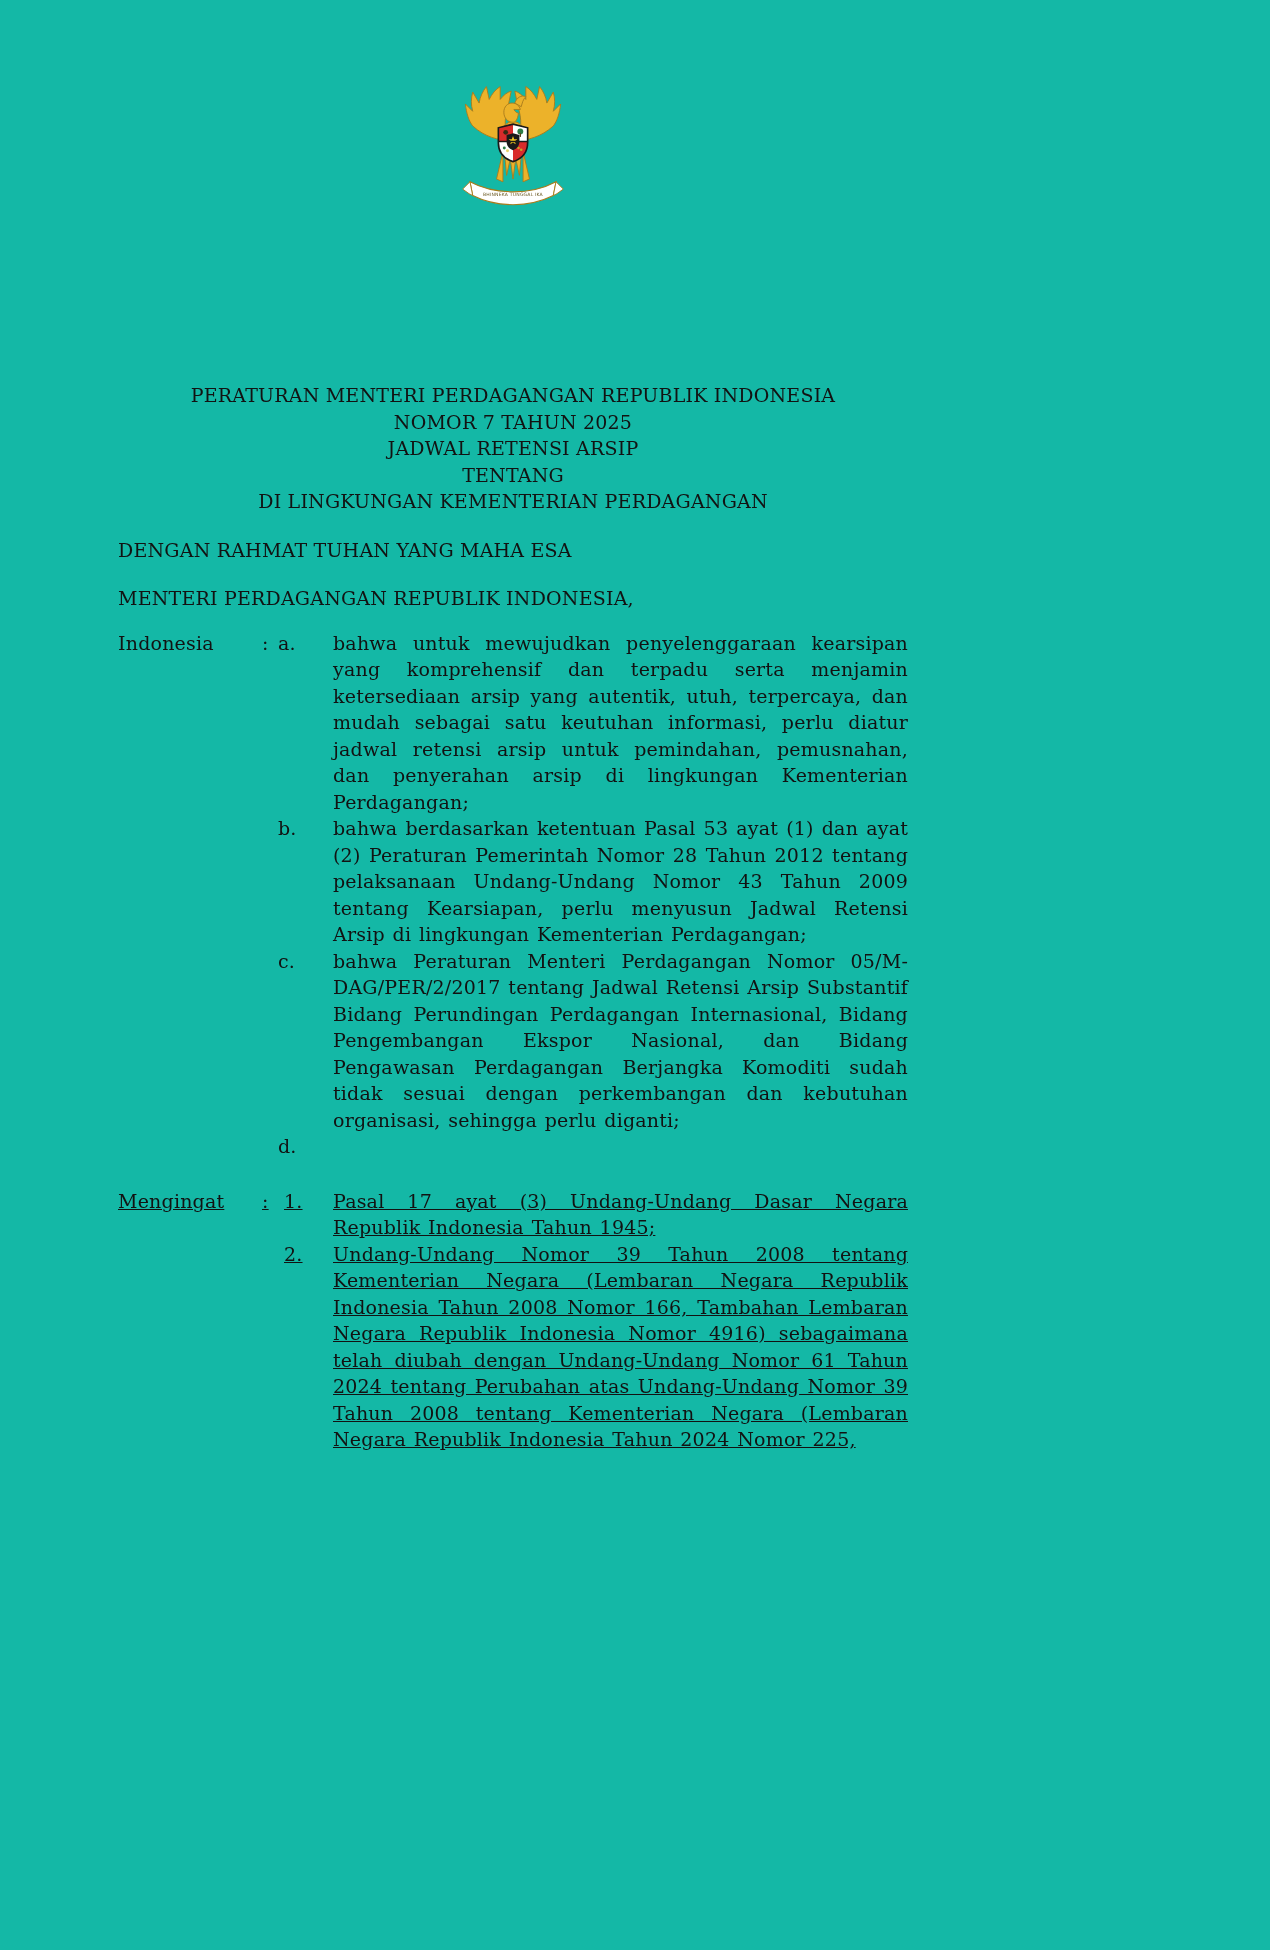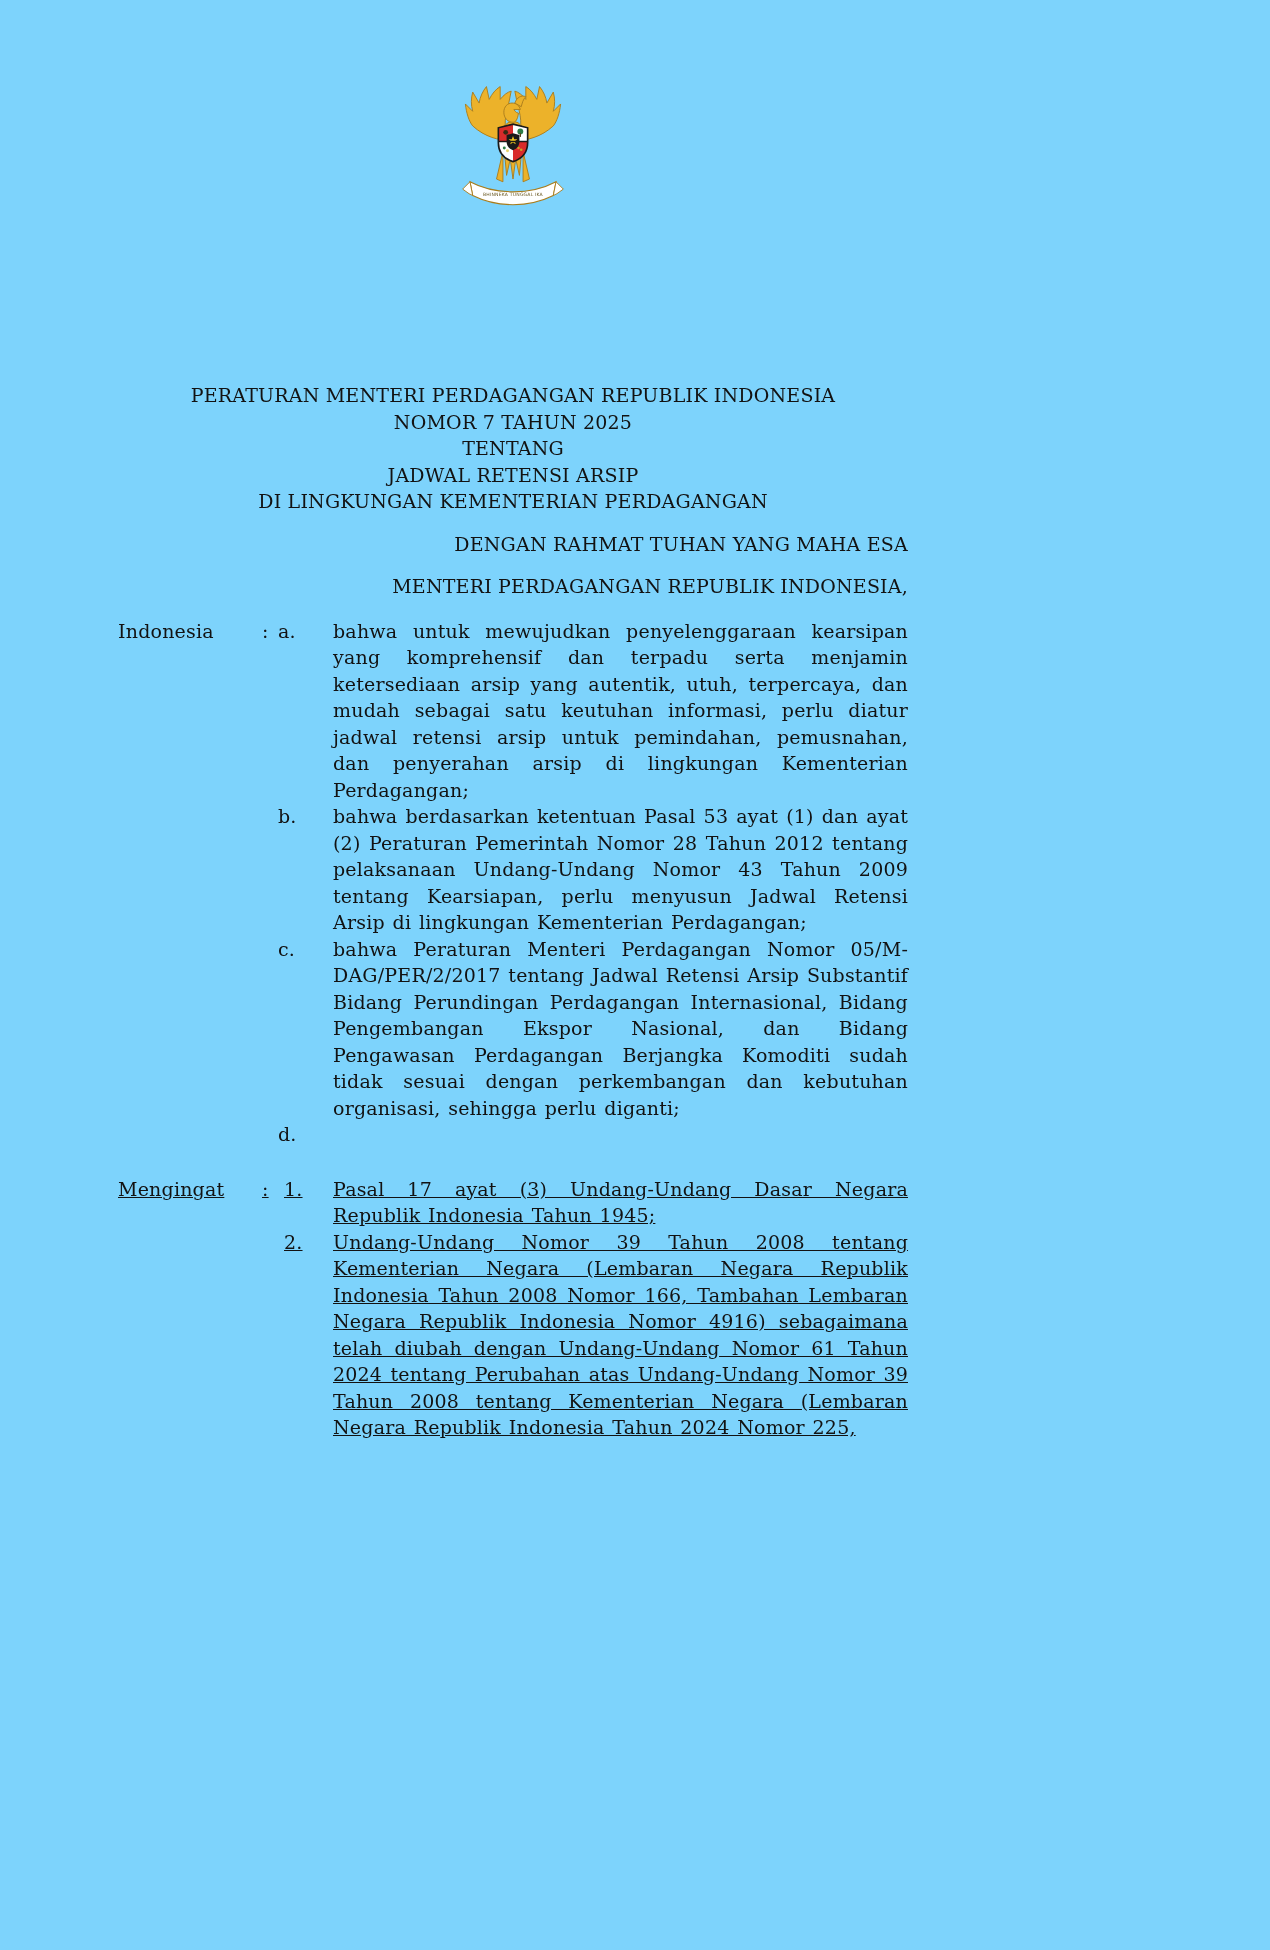--- a/index.html
+++ b/index.html
@@ -1,21 +1,21 @@
 <!DOCTYPE html>
 <html><head>
 <meta charset="utf-8">
 <style>
   * { box-sizing: border-box; }
   html, body { margin: 0; padding: 0; background: #ffffff; }
   .page {
     position: relative;
     width: 1270px;
     height: 1950px;
-    background: #7dd3fc;
+    background: #14b8a6;
     overflow: hidden;
     font-family: "DejaVu Serif", "Liberation Serif", serif;
     color: #121212;
     font-size: 19px;
     letter-spacing: 0.2px;
   }
   .content {
     position: absolute;
     left: 118px;
     top: 0;
@@ -25,22 +25,22 @@
     display: flex;
     justify-content: center;
     padding-top: 82px;
   }
   .title-block {
     margin-top: 170px;
     text-align: center;
     line-height: 26.5px;
   }
   .opening-line {
-    text-align: right;
-    margin-top: 16px;
+    text-align: left;
+    margin-top: 22px;
     line-height: 26.5px;
   }
   .clauses { margin-top: 18px; }
   .clauses.second { margin-top: 28px; text-decoration: underline; }
   .clause-row {
     display: grid;
     grid-template-columns: 144px 14px 57px 1fr;
     align-items: start;
   }
   .clause-label { line-height: 26.5px; }
@@ -120,22 +120,22 @@
           <path d="M13,109 L5,117 L12,122 L16,124 Z" fill="#ffffff" stroke="#A87C1C" stroke-width="1"></path>
           <path d="M107,109 L115,117 L108,122 L104,124 Z" fill="#ffffff" stroke="#A87C1C" stroke-width="1"></path>
           <text x="60" y="125" text-anchor="middle" class="ribbon-text">BHINNEKA TUNGGAL IKA</text>
         </g>
       </svg>
     </div>
 
     <div class="title-block">
       <div>PERATURAN MENTERI PERDAGANGAN REPUBLIK INDONESIA</div>
       <div>NOMOR 7 TAHUN 2025</div>
+      <div>JADWAL RETENSI ARSIP</div>
       <div>TENTANG</div>
-      <div>JADWAL RETENSI ARSIP</div>
       <div>DI LINGKUNGAN KEMENTERIAN PERDAGANGAN</div>
     </div>
 
     <div class="opening-line">DENGAN RAHMAT TUHAN YANG MAHA ESA</div>
     <div class="opening-line">MENTERI PERDAGANGAN REPUBLIK INDONESIA,</div>
 
     <div class="clauses">
       <div class="clause-row">
         <div class="clause-label">Indonesia</div>
         <div class="clause-colon">:</div>

